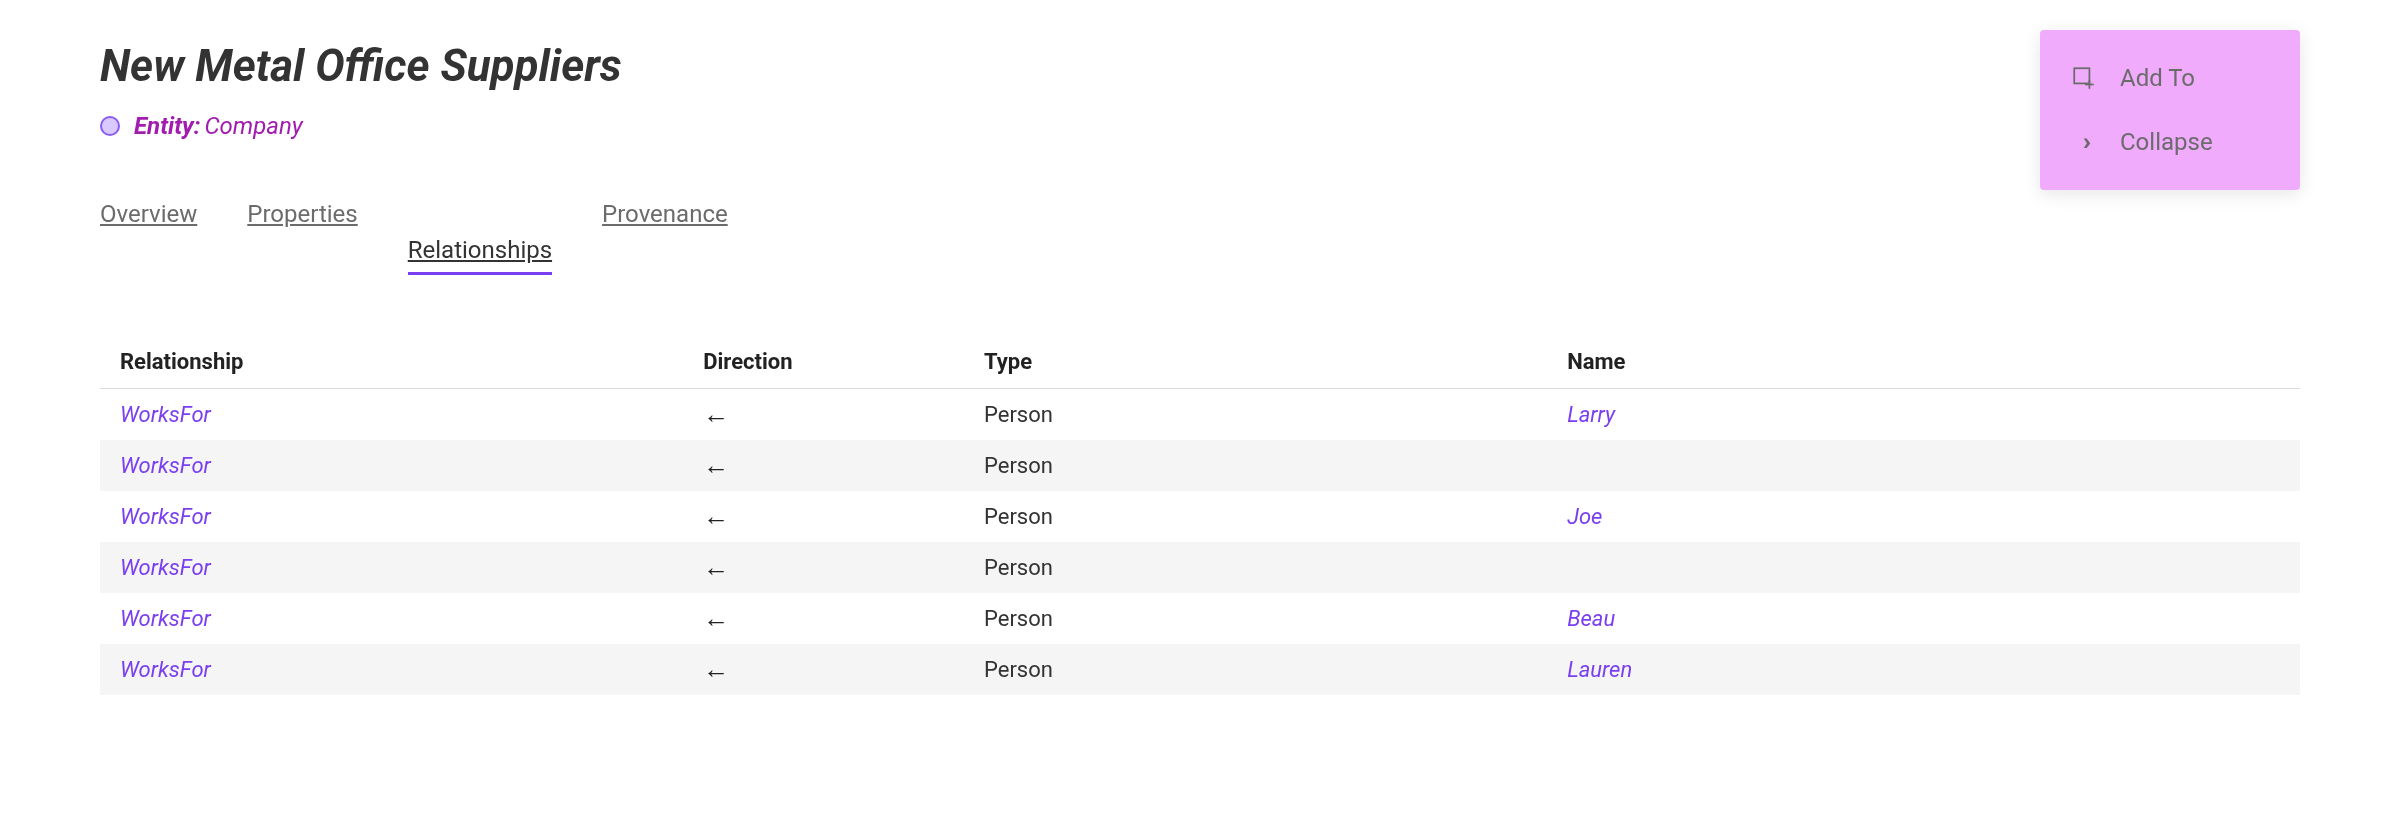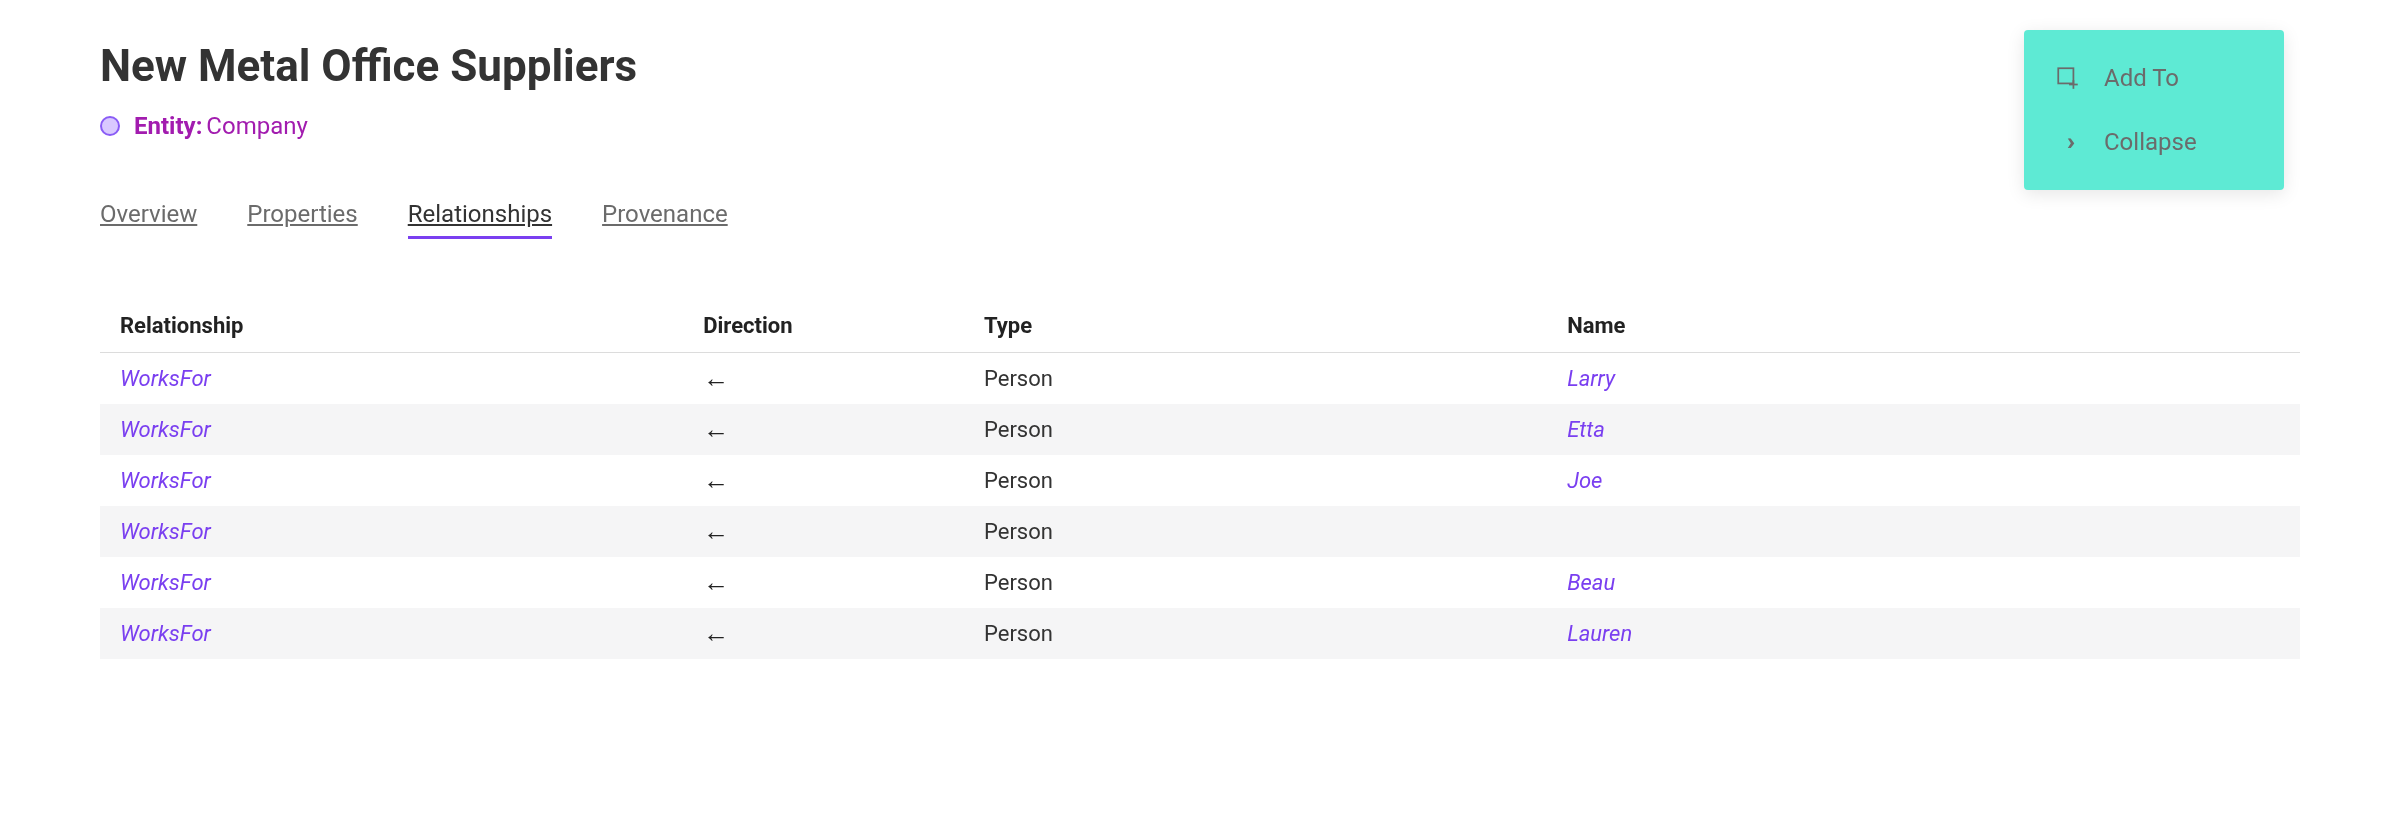--- a/index.html
+++ b/index.html
@@ -11,20 +11,21 @@
       font-family: -apple-system, BlinkMacSystemFont, "Segoe UI", Roboto, sans-serif;
       background: #ffffff;
       color: #333;
       width: 2400px;
       height: 840px;
       position: relative;
       padding: 40px 100px 40px 100px;
     }
     .header {
       margin-bottom: 13px;
+      font-style: italic;
     }
     .page-title {
       font-size: 44px;
       font-weight: 700;
       color: #333333;
       margin-bottom: 20px;
     }
     .entity-row {
       display: flex;
       align-items: center;
@@ -58,20 +59,21 @@
       font-size: 24px;
       color: #6b6b6b;
       padding-bottom: 8px;
       cursor: pointer;
       border-bottom: 3px solid transparent;
       text-decoration: underline;
     }
     .tab.active {
       color: #333;
       border-bottom: 3px solid #7a3ff0;
+      margin-top: 36px;
     }
     .table {
       width: 100%;
     }
     .table-header {
       display: flex;
       padding: 14px 20px;
       border-bottom: 1px solid #dcdcdc;
       align-items: center;
     }
@@ -102,23 +104,23 @@
       font-style: italic;
     }
     .arrow-left {
       font-size: 26px;
       color: #222;
       line-height: 1;
     }
     .action-panel {
       position: absolute;
       top: 30px;
-      right: 116px;
+      right: 100px;
       width: 260px;
-      background: #5eead4;
+      background: #f0abfc;
       border-radius: 4px;
       box-shadow: 0 4px 18px rgba(0,0,0,0.1);
       padding: 16px 0;
     }
     .action-item {
       display: flex;
       align-items: center;
       gap: 22px;
       padding: 18px 30px;
       cursor: pointer;
@@ -177,21 +179,20 @@
       <div class="row">
         <div class="cell col-relationship link">WorksFor</div>
         <div class="cell col-direction"><span class="arrow-left">←</span></div>
         <div class="cell col-type">Person</div>
         <div class="cell col-name link">Larry</div>
       </div>
       <div class="row">
         <div class="cell col-relationship link">WorksFor</div>
         <div class="cell col-direction"><span class="arrow-left">←</span></div>
         <div class="cell col-type">Person</div>
-        <div class="cell col-name link">Etta</div>
       </div>
       <div class="row">
         <div class="cell col-relationship link">WorksFor</div>
         <div class="cell col-direction"><span class="arrow-left">←</span></div>
         <div class="cell col-type">Person</div>
         <div class="cell col-name link">Joe</div>
       </div>
       <div class="row">
         <div class="cell col-relationship link">WorksFor</div>
         <div class="cell col-direction"><span class="arrow-left">←</span></div>

